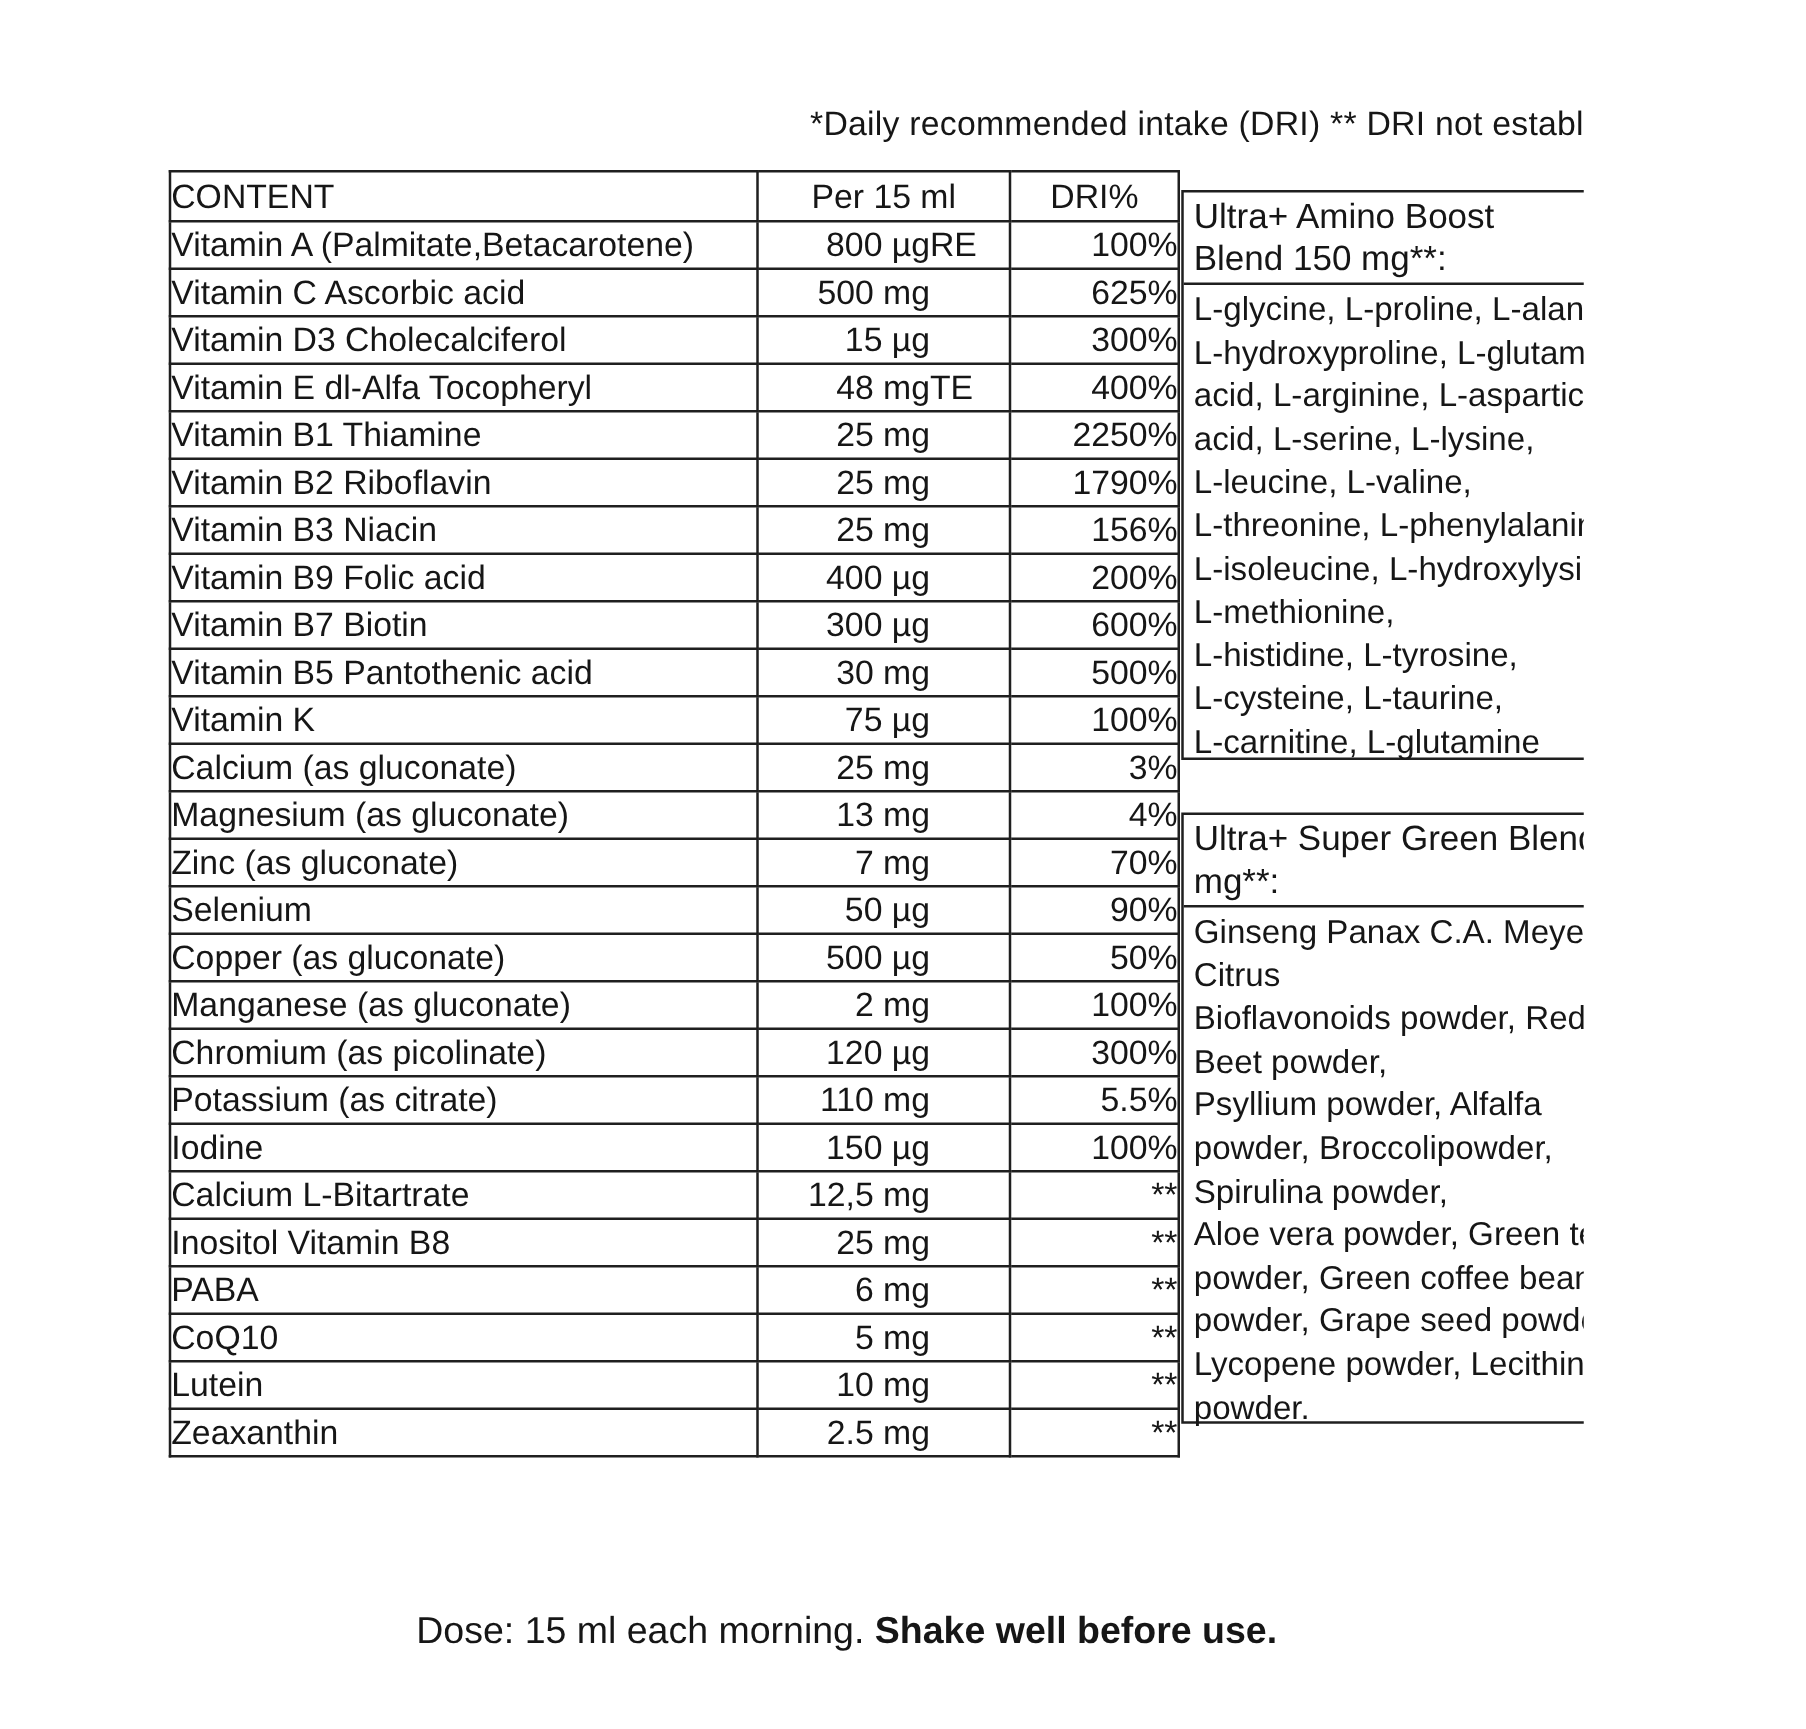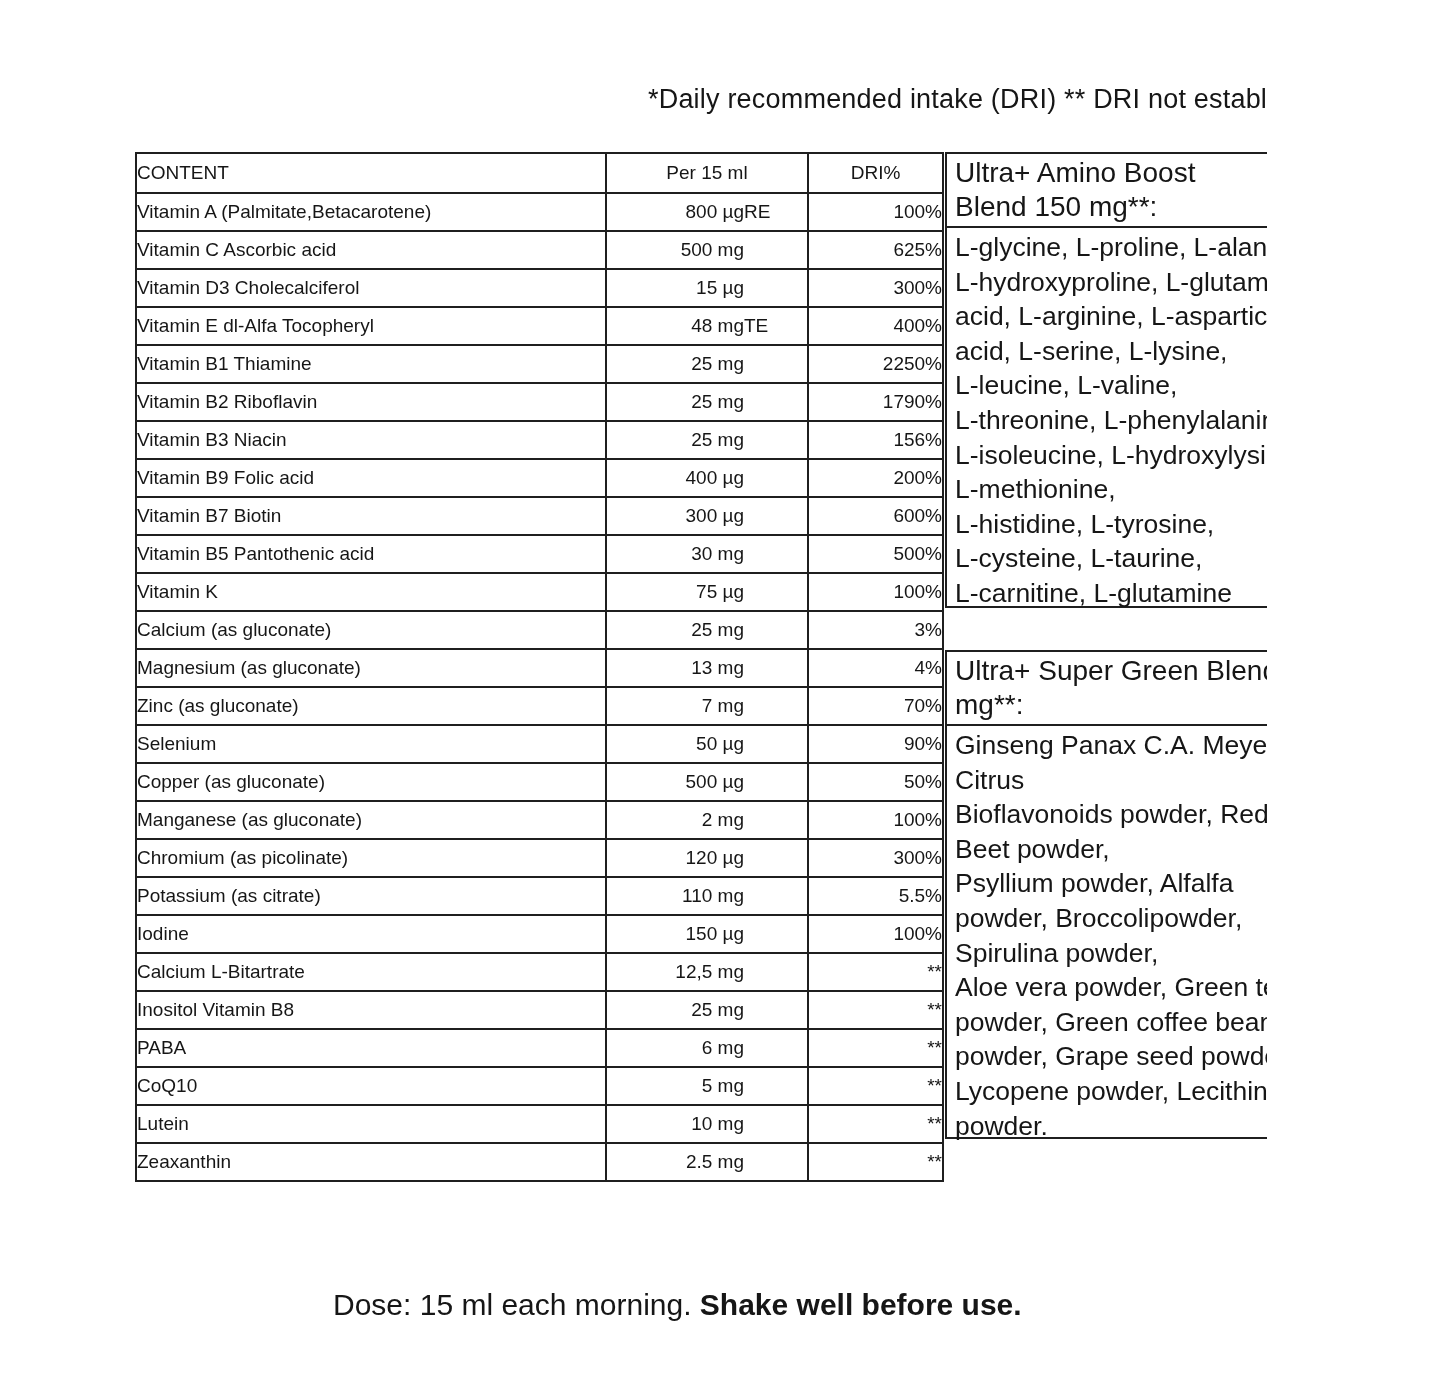--- a/index.html
+++ b/index.html
@@ -5,23 +5,23 @@
   html,body { margin:0; padding:0; background:#ffffff; }
   .page {
     position:relative; width:1267px; height:1383px; background:#ffffff;
     font-family:"Liberation Sans", sans-serif; color:#161616; overflow:hidden;
   }
   .top-note {
     position:absolute; left:648px; top:84px;
     font-size:27px; letter-spacing:0.2px; white-space:nowrap;
   }
   table.facts {
-    position:absolute; left:135px; top:152px;
+    position:absolute; left:135px; top:136px;
     border-collapse:collapse; table-layout:fixed; width:803px;
-    font-size:19px;
+    font-size:27px;
   }
   table.facts th, table.facts td {
     border:2px solid #1f1f1f; padding:0; height:36px;
     overflow:hidden; white-space:nowrap; vertical-align:middle;
   }
   table.facts thead th { height:38px; font-weight:normal; }
   .c-name  { width:468px; text-align:left; padding-left:7px; }
   .c-amt   { width:200px; text-align:right; padding-right:12px; }
   .c-dri   { width:133px; text-align:right; padding-right:18px; }
   th.c-amt, th.c-dri { text-align:center; padding-right:0; }

